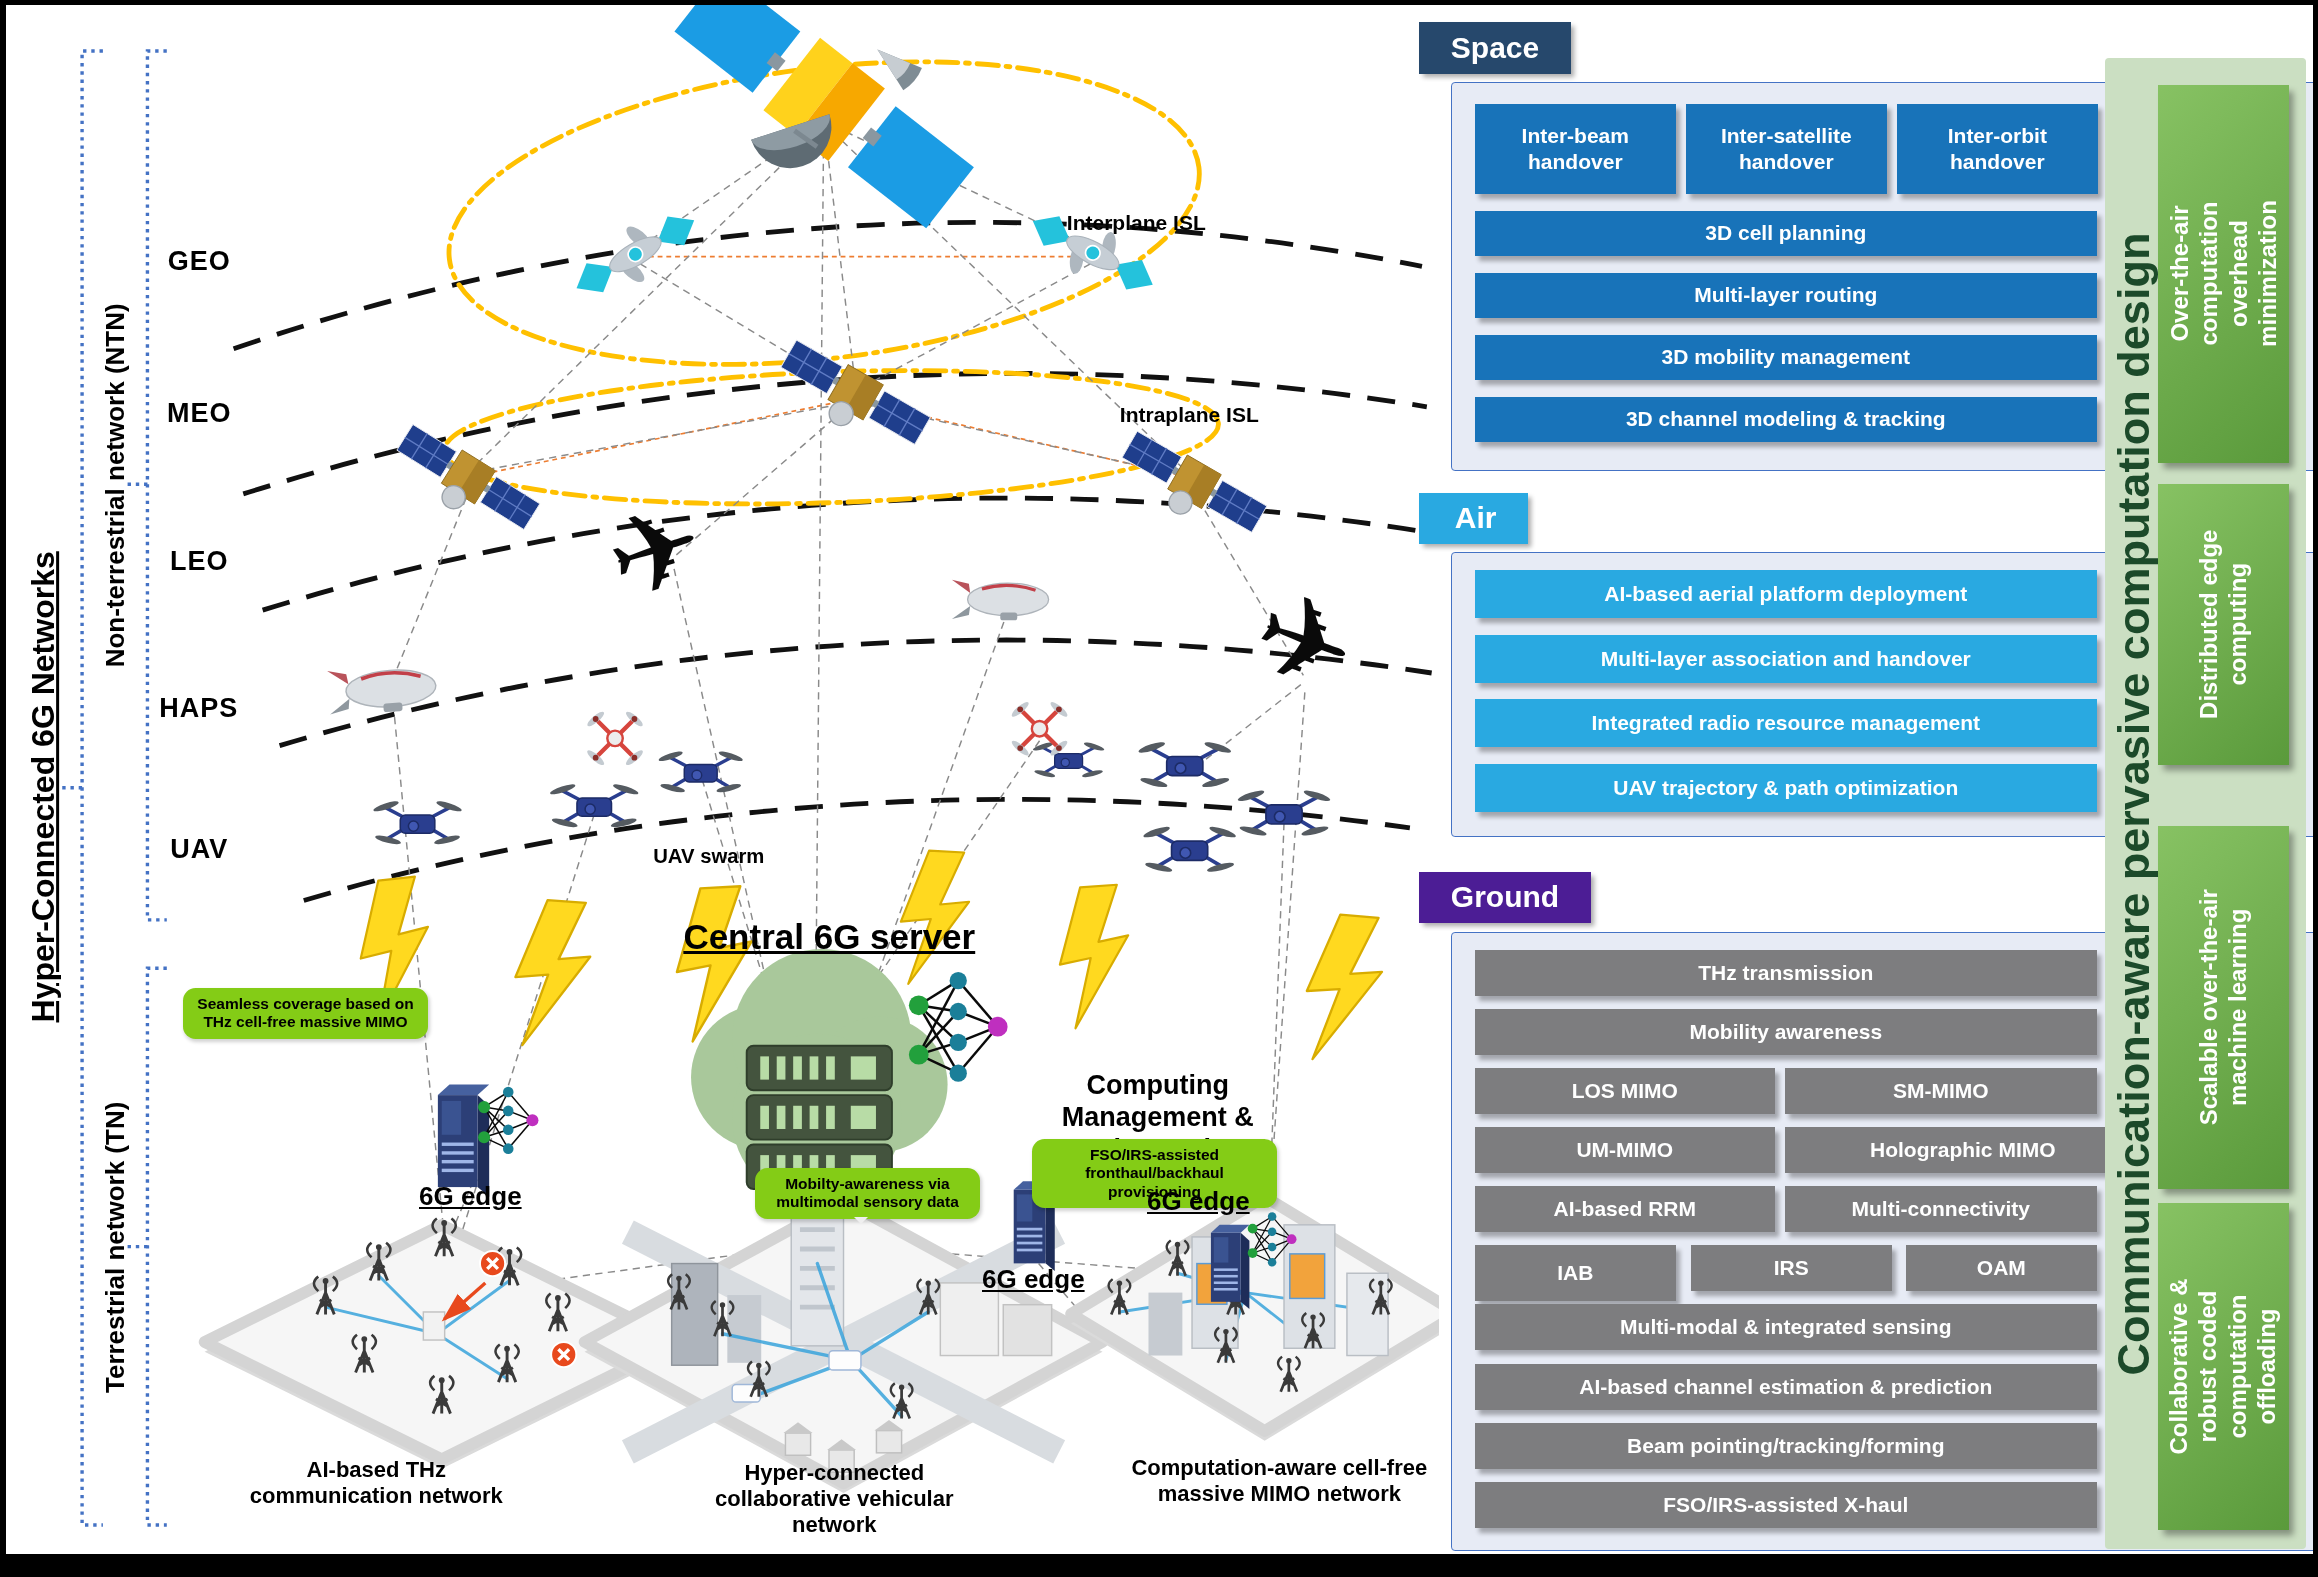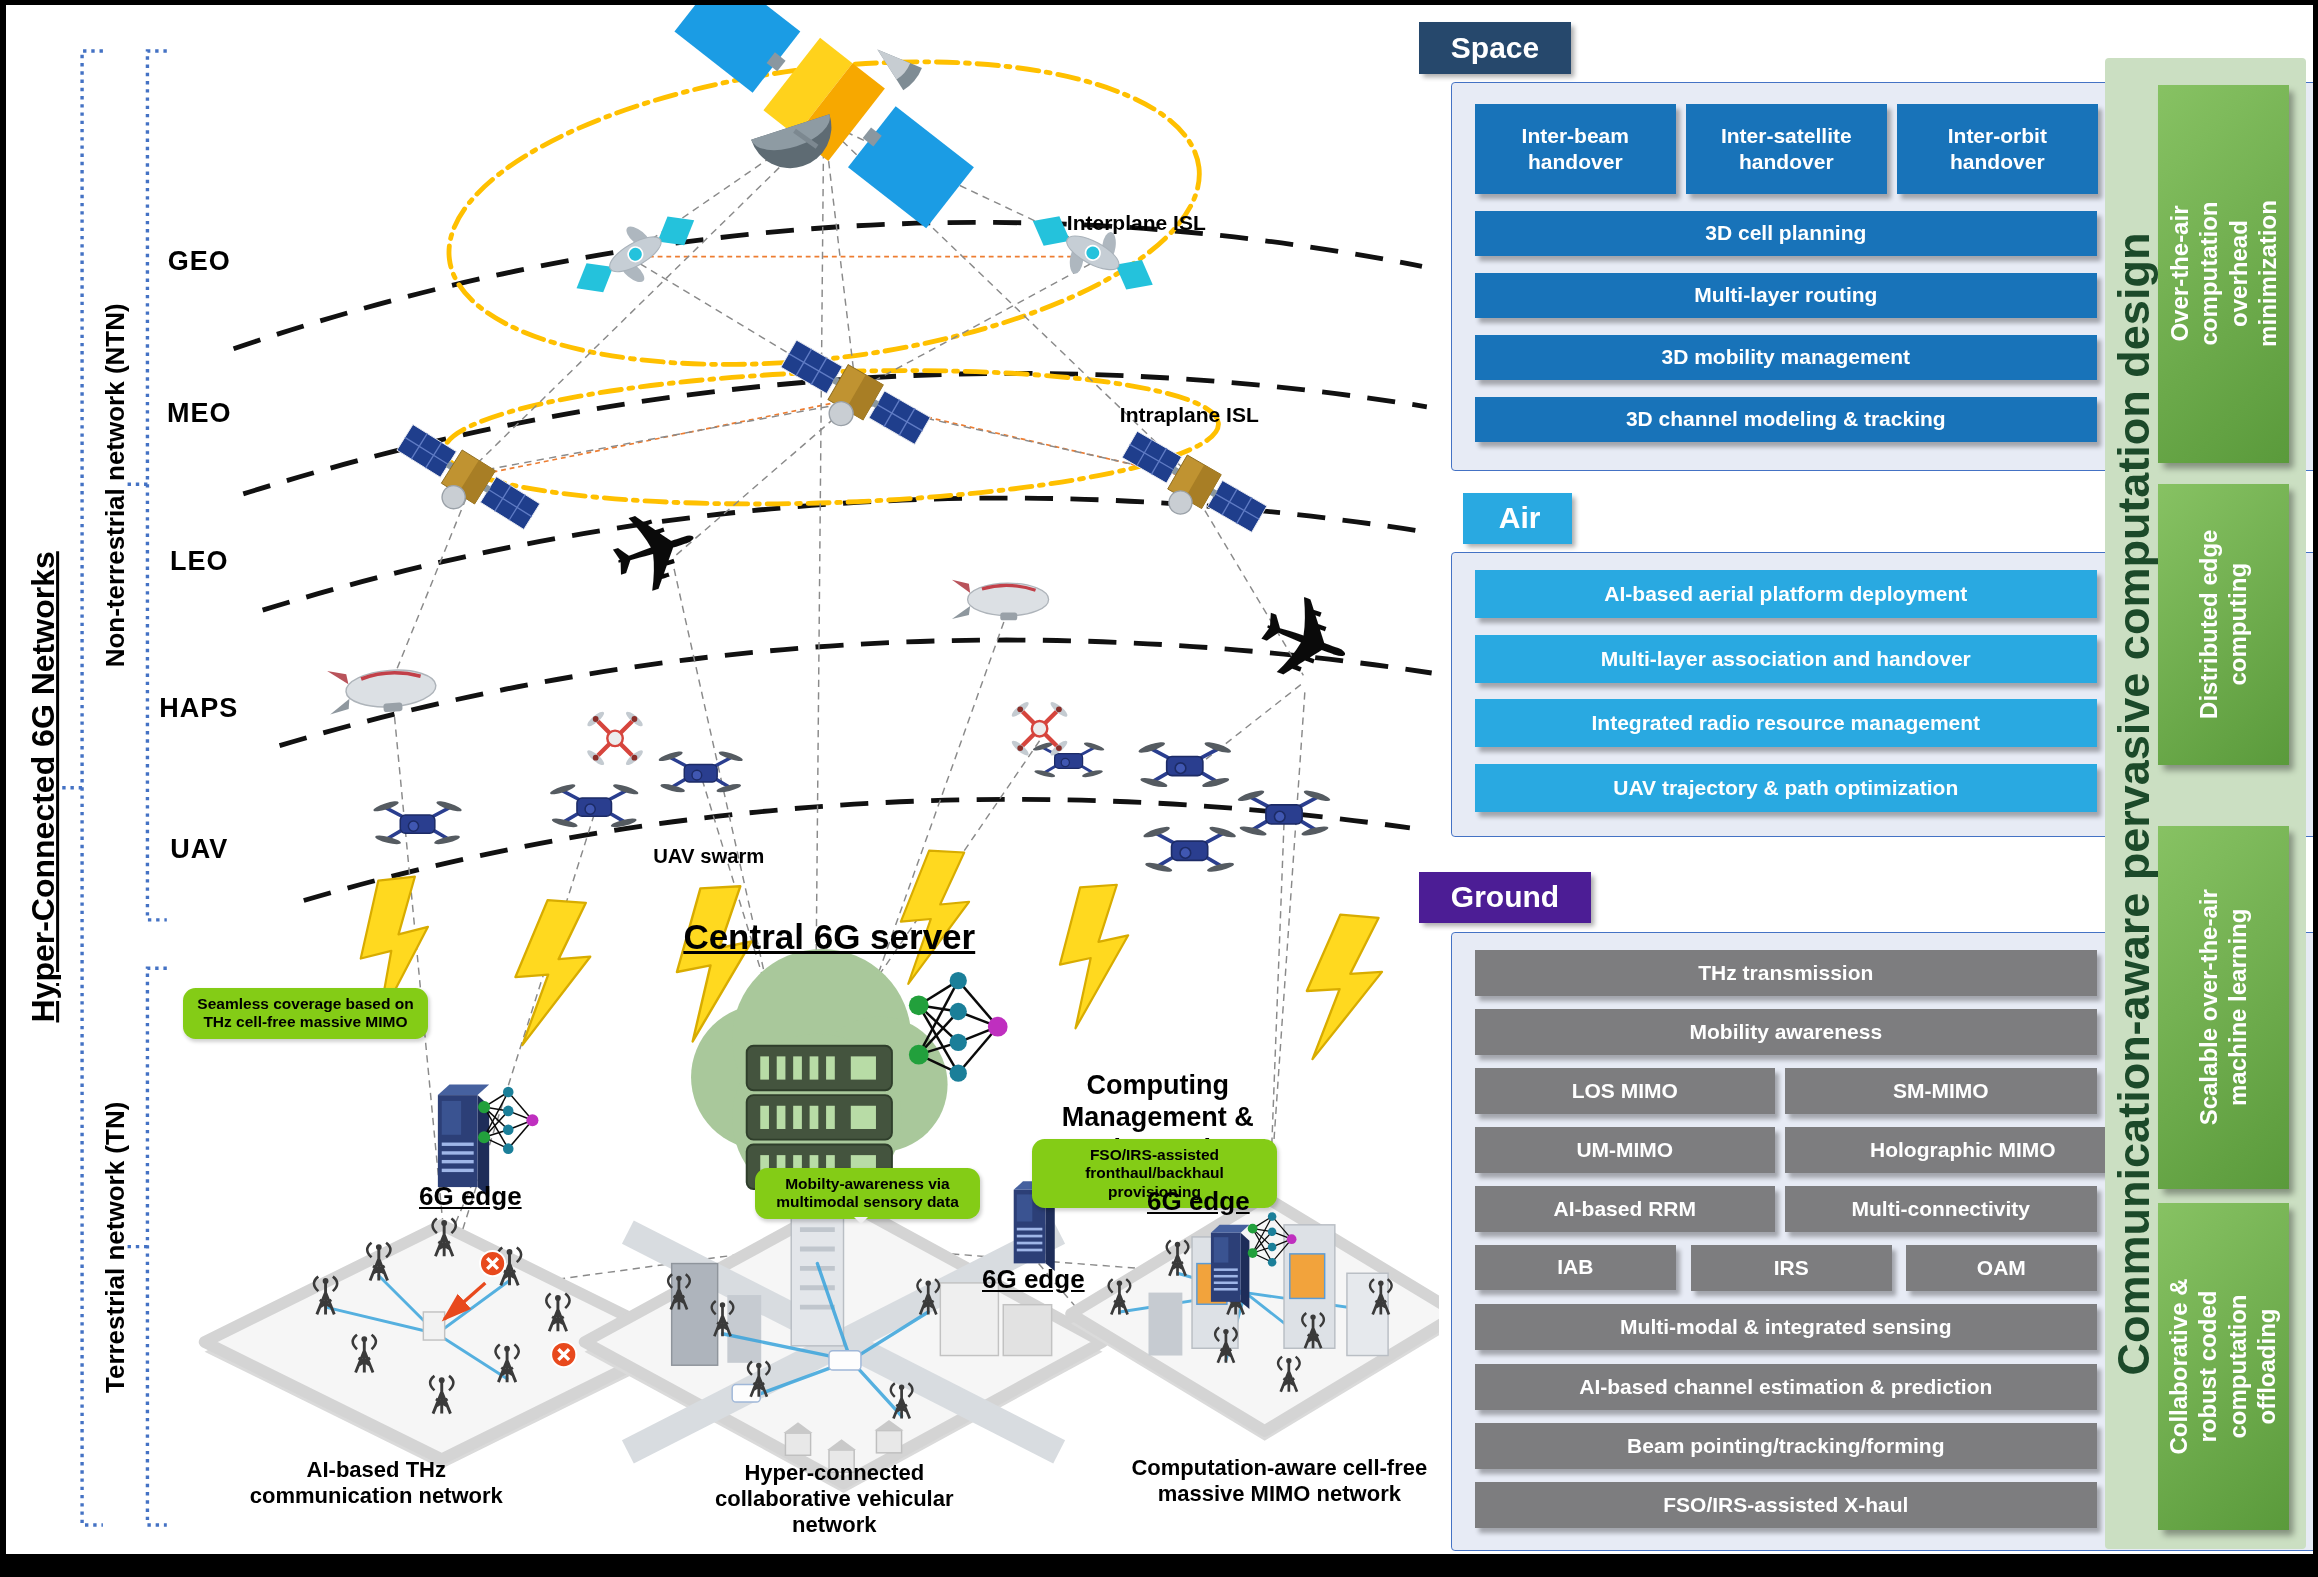--- a/index.html
+++ b/index.html
@@ -422,37 +422,37 @@
 <div class="tab tab-space" style="left:1413px;top:17.4px;">Space</div>
 <div class="pitem space-item" style="left:1469px;top:99px;width:201px;height:90px;">Inter-beam handover</div>
 <div class="pitem space-item" style="left:1680px;top:99px;width:201px;height:90px;">Inter-satellite handover</div>
 <div class="pitem space-item" style="left:1891px;top:99px;width:201px;height:90px;">Inter-orbit handover</div>
 <div class="pitem space-item" style="left:1469px;top:206px;width:622px;height:45px;">3D cell planning</div>
 <div class="pitem space-item" style="left:1469px;top:268px;width:622px;height:45px;">Multi-layer routing</div>
 <div class="pitem space-item" style="left:1469px;top:330px;width:622px;height:45px;">3D mobility management</div>
 <div class="pitem space-item" style="left:1469px;top:392px;width:622px;height:45px;">3D channel modeling &amp; tracking</div>
 
 <div class="panel" style="left:1445px;top:547px;width:864px;height:283px;"></div>
-<div class="tab tab-air" style="left:1457px;top:488px;padding-left:36px;">Air</div>
+<div class="tab tab-air" style="left:1413px;top:488px;padding-left:36px;">Air</div>
 <div class="pitem air-item" style="left:1469px;top:565px;width:622px;height:48px;">AI-based aerial platform deployment</div>
 <div class="pitem air-item" style="left:1469px;top:630px;width:622px;height:48px;">Multi-layer association and handover</div>
 <div class="pitem air-item" style="left:1469px;top:759px;width:622px;height:48px;">UAV trajectory &amp; path optimization</div>
 <div class="pitem air-item" style="left:1469px;top:694px;width:622px;height:48px;">Integrated radio resource management</div>
 
 <div class="panel" style="left:1445px;top:927px;width:864px;height:617px;"></div>
 <div class="tab tab-ground" style="left:1413px;top:867px;">Ground</div>
 <div class="pitem ground-item" style="left:1469px;top:945px;width:622px;height:46px;">THz transmission</div>
 <div class="pitem ground-item" style="left:1469px;top:1004px;width:622px;height:46px;">Mobility awareness</div>
 <div class="pitem ground-item" style="left:1469px;top:1063px;width:300px;height:46px;">LOS MIMO</div>
 <div class="pitem ground-item" style="left:1779px;top:1063px;width:312px;height:46px;">SM-MIMO</div>
 <div class="pitem ground-item" style="left:1469px;top:1122px;width:300px;height:46px;">UM-MIMO</div>
 <div class="pitem ground-item" style="left:1779px;top:1122px;width:356px;height:46px;">Holographic MIMO</div>
 <div class="pitem ground-item" style="left:1469px;top:1181px;width:300px;height:46px;">AI-based RRM</div>
 <div class="pitem ground-item" style="left:1779px;top:1181px;width:312px;height:46px;">Multi-connectivity</div>
-<div class="pitem ground-item" style="left:1469px;top:1240px;width:201px;height:45px;">IAB</div>
+<div class="pitem ground-item" style="left:1469px;top:1240px;width:201px;height:56px;">IAB</div>
 <div class="pitem ground-item" style="left:1685px;top:1240px;width:201px;height:46px;">IRS</div>
 <div class="pitem ground-item" style="left:1900px;top:1240px;width:191px;height:46px;">OAM</div>
 <div class="pitem ground-item" style="left:1469px;top:1299px;width:622px;height:46px;">Multi-modal &amp; integrated sensing</div>
 <div class="pitem ground-item" style="left:1469px;top:1359px;width:622px;height:46px;">AI-based channel estimation &amp; prediction</div>
 <div class="pitem ground-item" style="left:1469px;top:1418px;width:622px;height:46px;">Beam pointing/tracking/forming</div>
 <div class="pitem ground-item" style="left:1469px;top:1477px;width:622px;height:46px;">FSO/IRS-assisted X-haul</div>
 
 <div class="sidebar" style="left:2099px;top:53px;width:201px;height:1491px;"></div>
 <div class="sidebar-title" style="left:1400px;top:775px;width:1452px;height:48px;">Communication-aware pervasive computation design</div>
 <div class="gbox" style="left:2152px;top:80px;width:131px;height:378px;">

